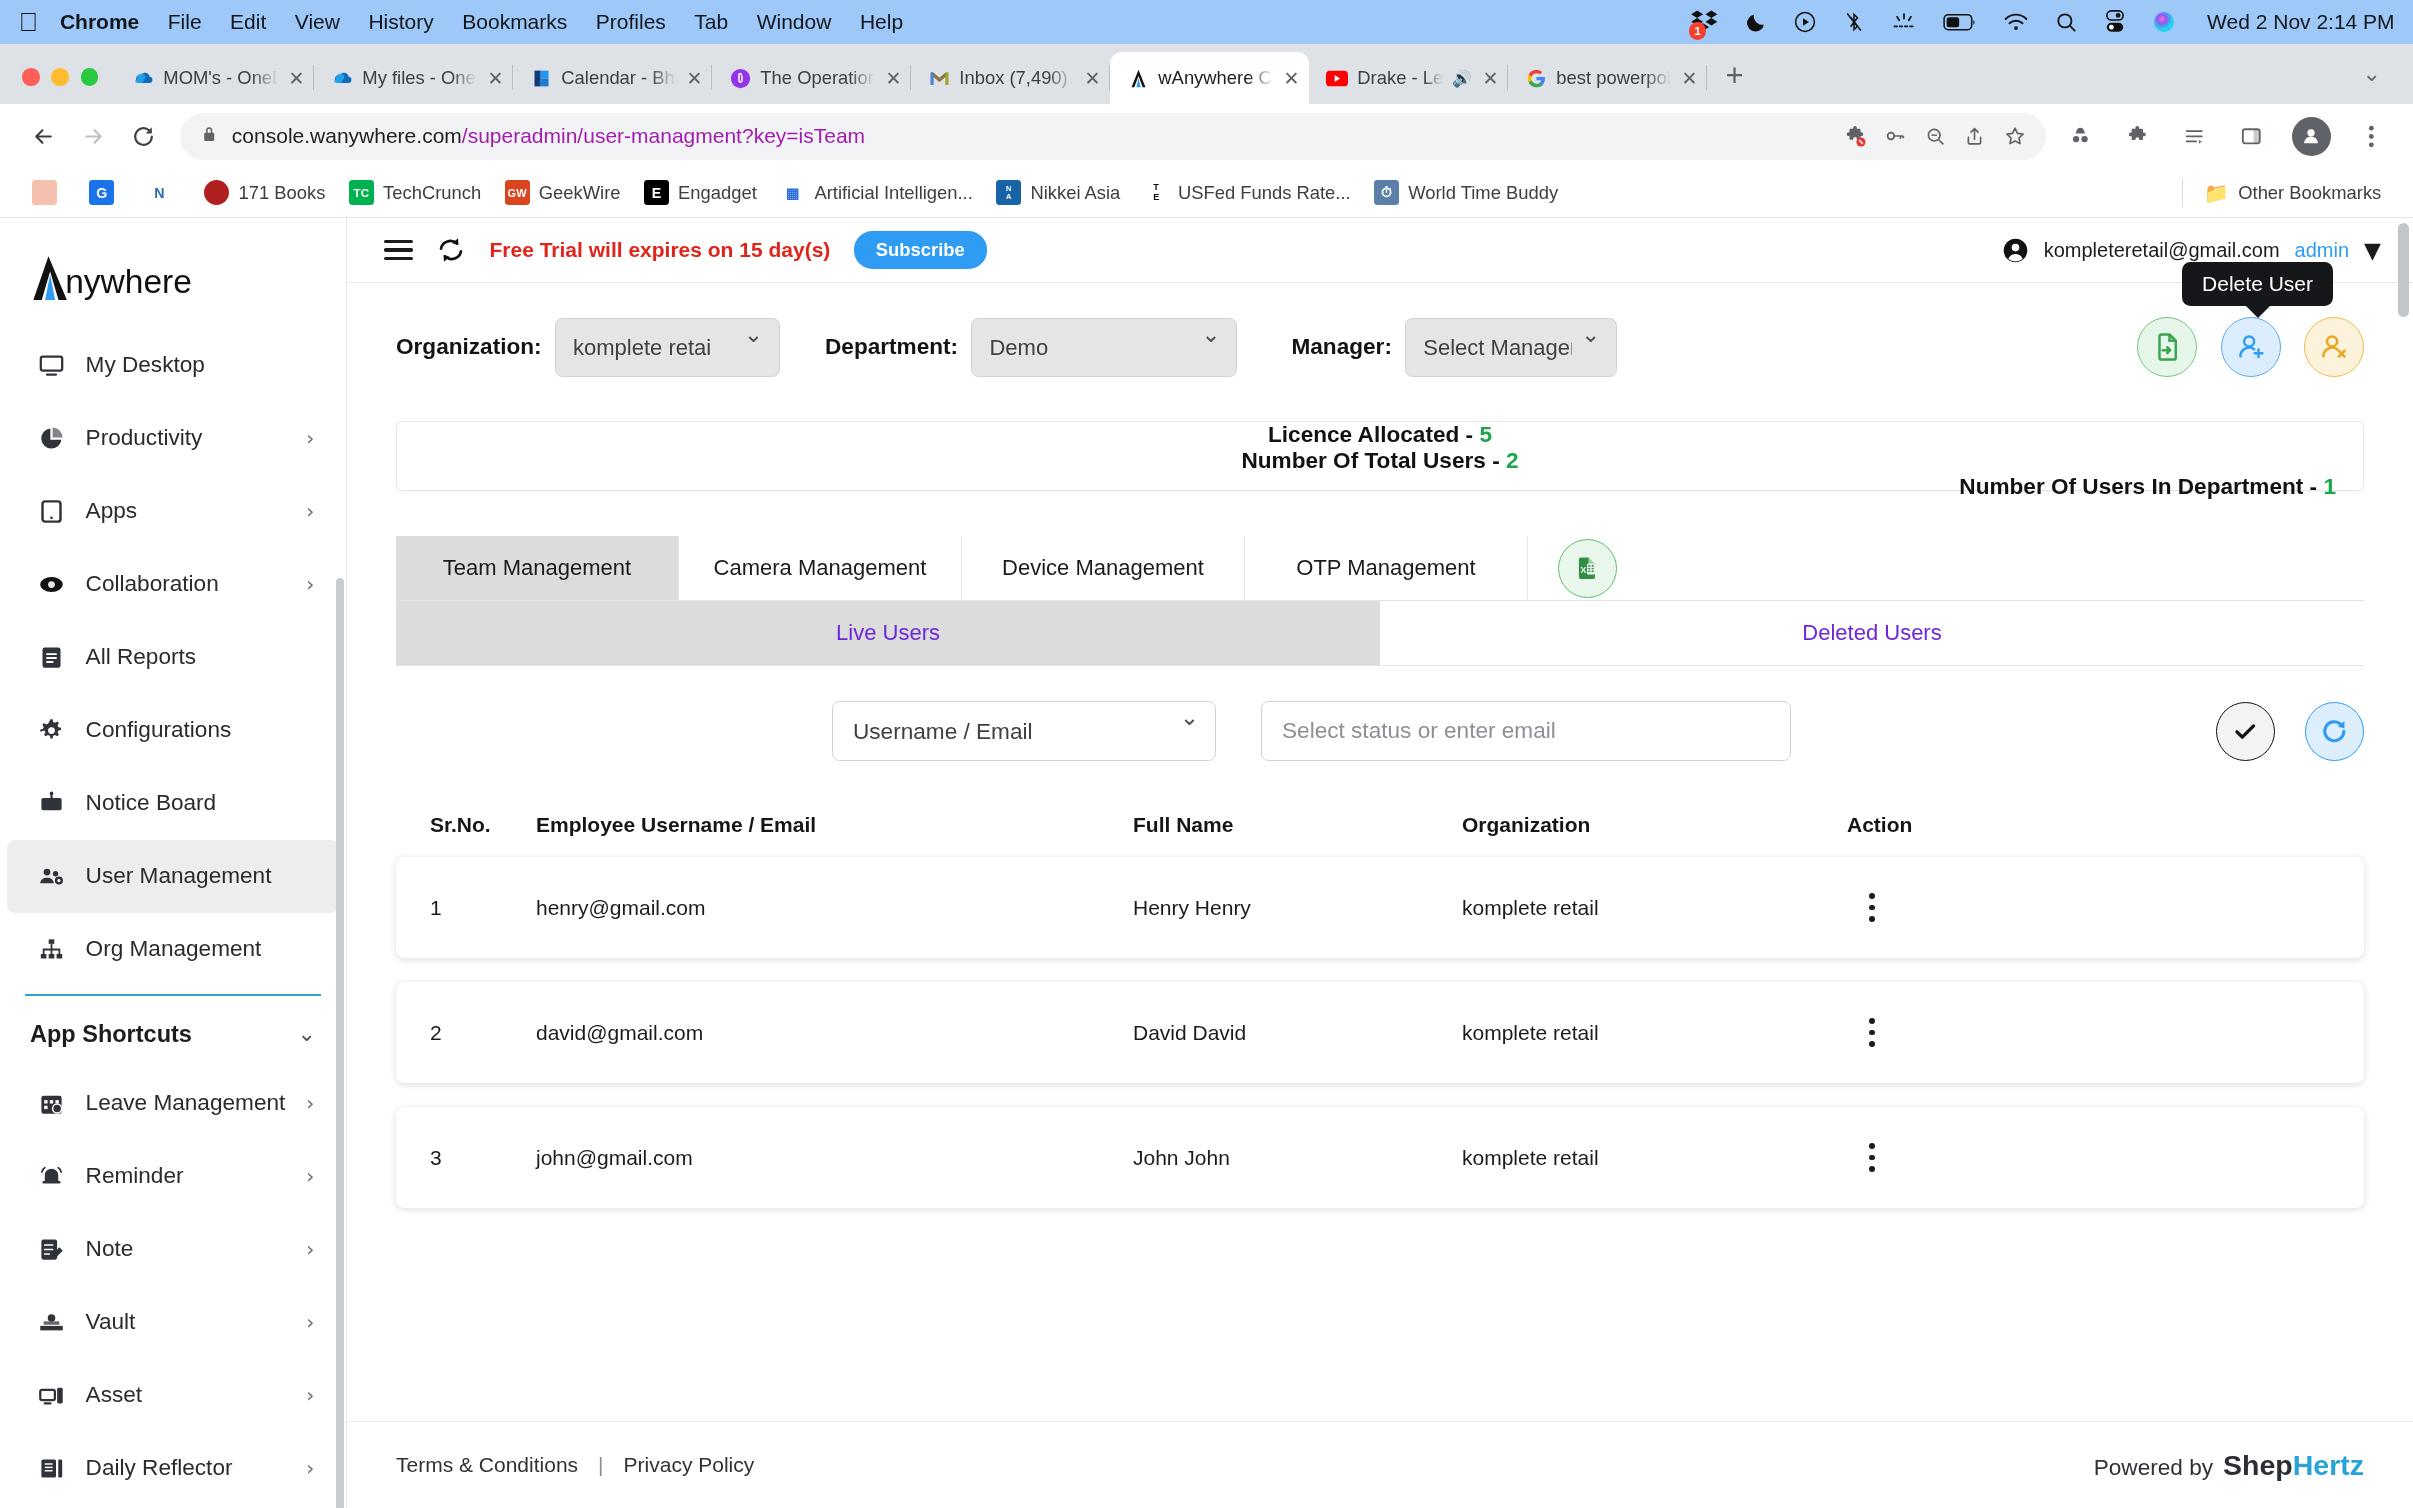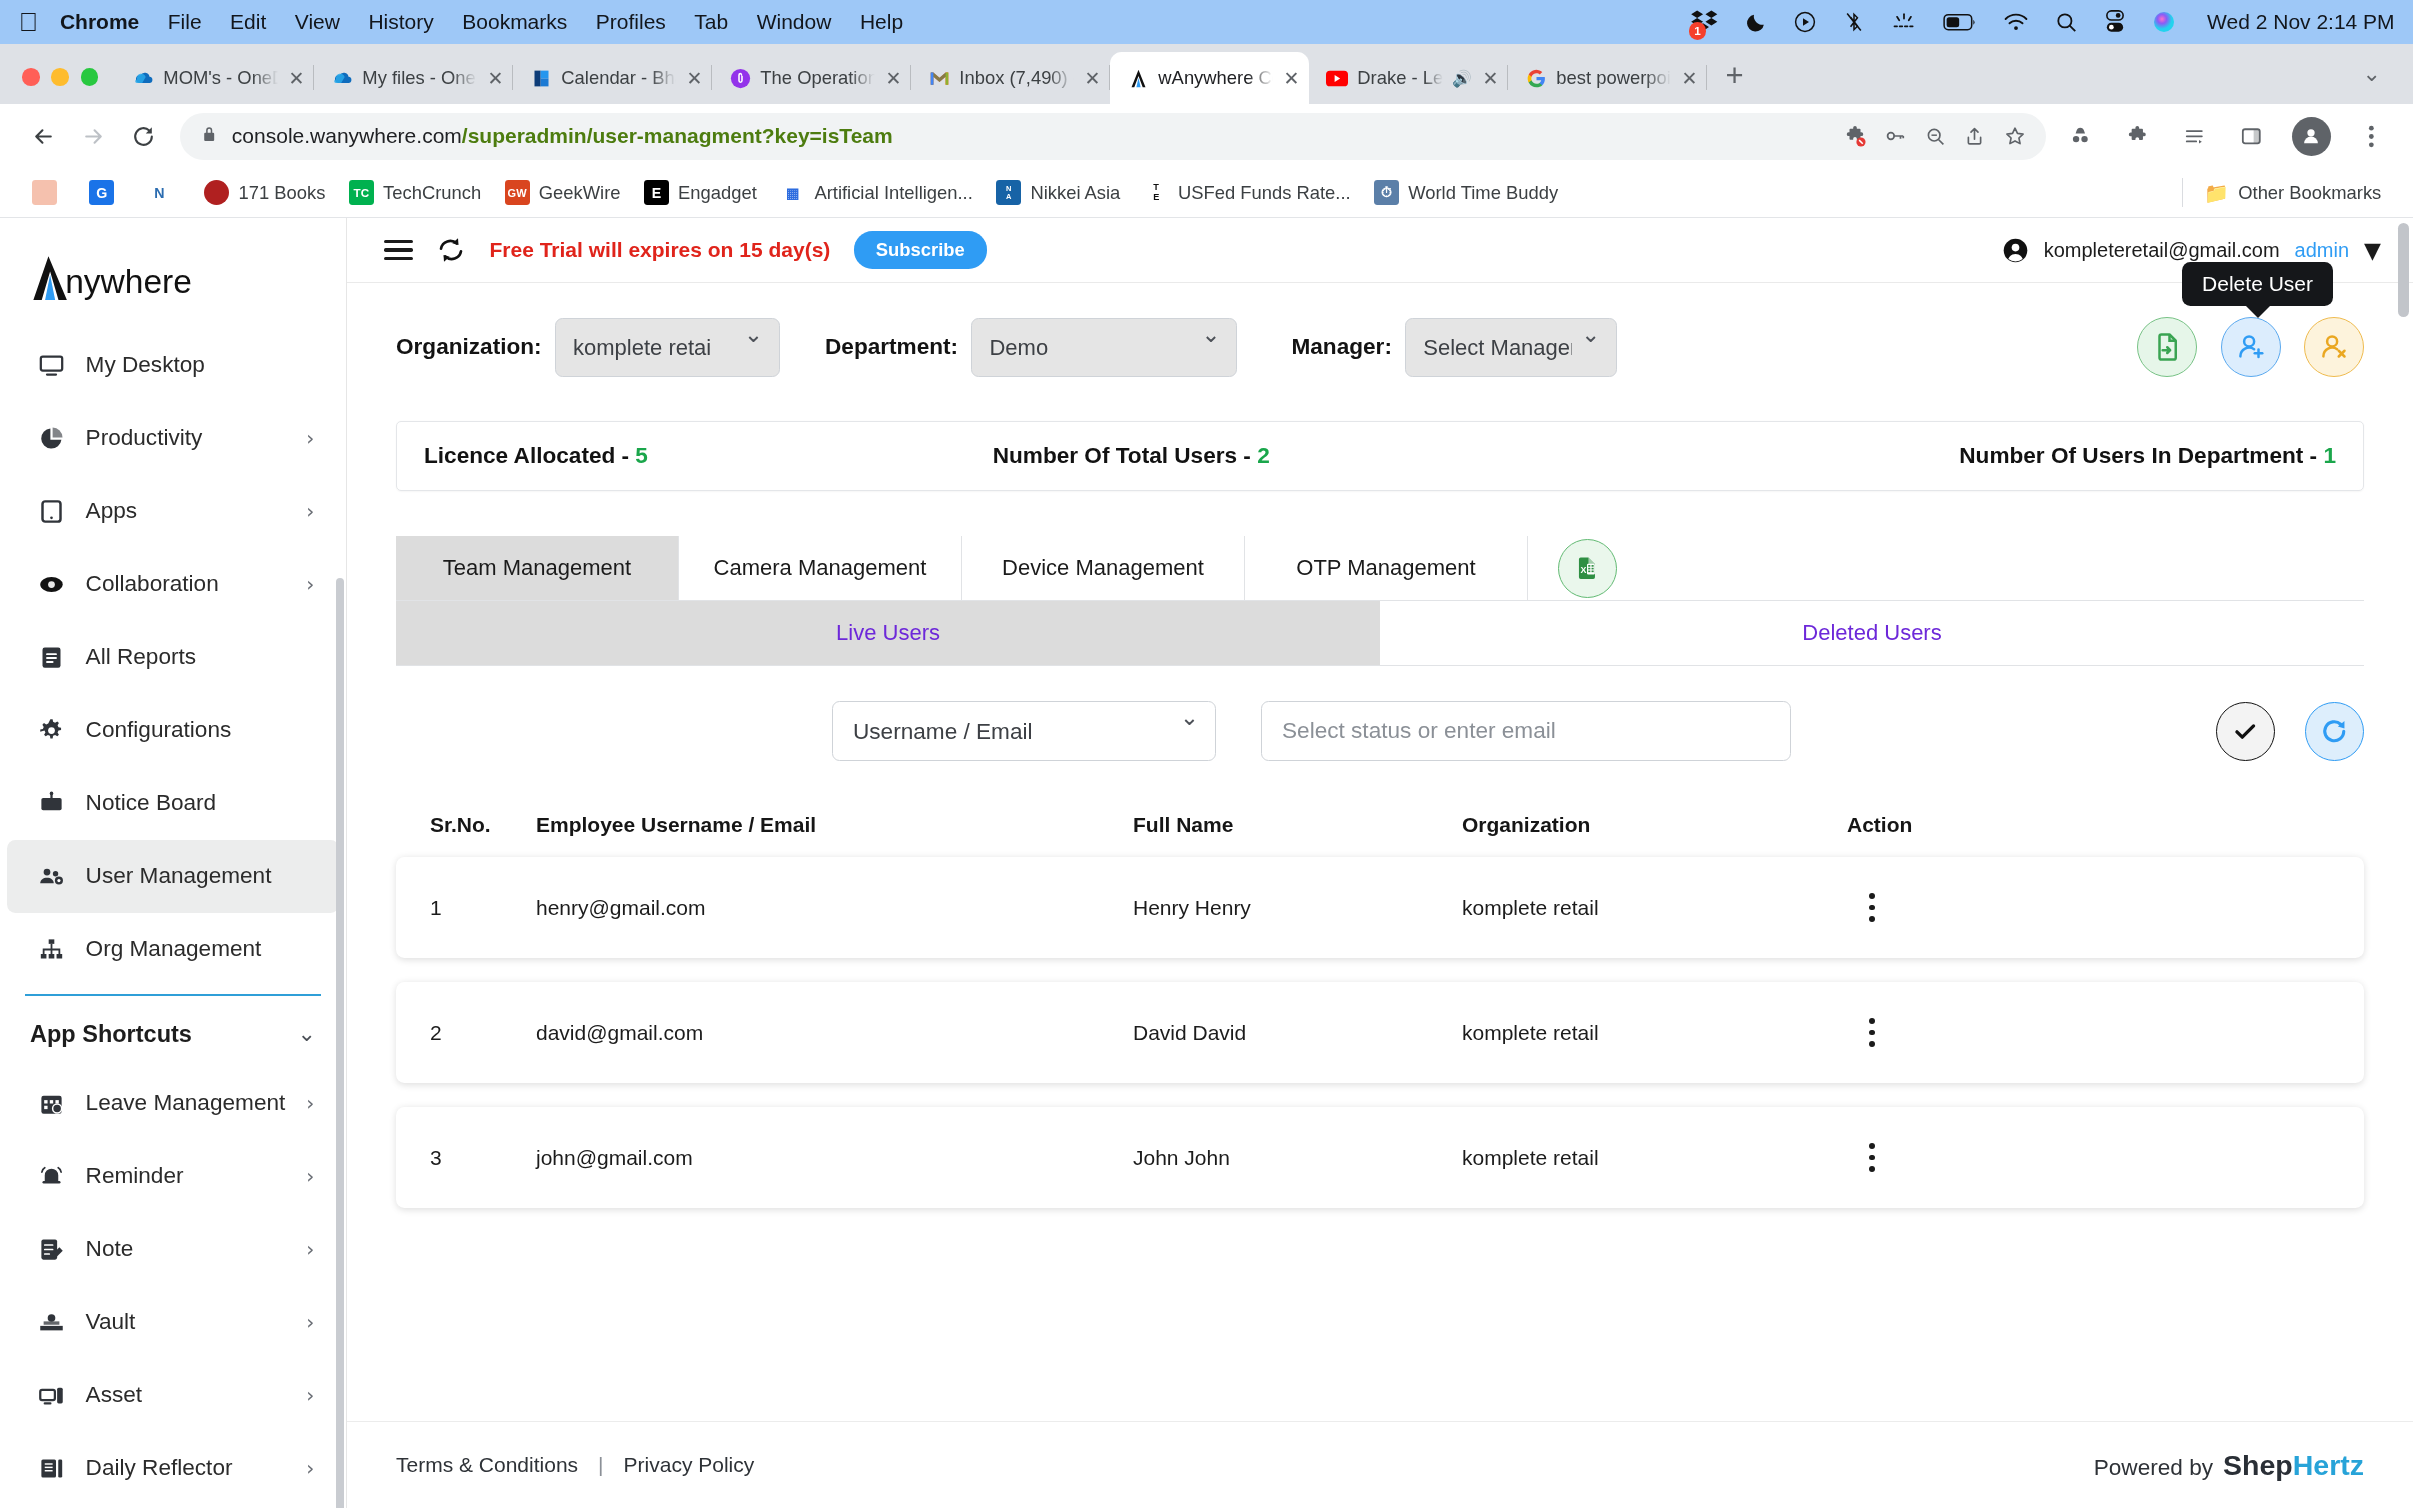--- a/index.html
+++ b/index.html
@@ -96,21 +96,21 @@
     font-size: 25px; color: #3c4043;
   }
   .navbtn.dim { color: #bdc1c6; }
   .omnibox {
     flex: 1; height: 47px; margin: 0 11.7px;
     background: #f1f3f4; border-radius: 23.5px;
     display: flex; align-items: center; gap: 13.4px;
     padding: 0 20px; min-width: 0;
   }
   .omni-url { font-size: 21px; color: #202124; white-space: nowrap; }
-  .omni-url .dim { color: #4d7c0f; font-weight: bold; }
+  .omni-url .dim { color: #a21caf; }
   .omni-right { display: flex; align-items: center; gap: 18.4px; margin-left: auto; }
   .omni-ic { font-size: 21px; color: #5f6368; display: flex; align-items: center; }
   .tb-right { display: flex; align-items: center; gap: 10px; }
   .tb-ic {
     width: 47px; height: 47px; border-radius: 50%;
     display: flex; align-items: center; justify-content: center;
     font-size: 22px; color: #5f6368;
   }
   .avatar-btn {
     width: 39px; height: 39px; border-radius: 50%;
@@ -240,20 +240,21 @@
   }
   .cbtn.green { background: #e6f6e9; border: 0.8px solid #77c285; }
   .cbtn.blue  { background: #dcedfd; border: 0.8px solid #5aa9ef; }
   .cbtn.amber { background: #fdf3dc; border: 0.8px solid #efbb4e; }
 
   .statsbar {
     border: 0.8px solid #e4e6e9; border-radius: 5px;
     height: 70px; display: flex; align-items: center;
     padding: 0 27px; margin-bottom: 45px;
     box-shadow: 0 0.8px 1.7px rgba(0,0,0,.04);
+    flex-direction: column;
   }
   .stat { font-size: 22.6px; font-weight: bold; color: #121212; white-space: nowrap; }
   .stat .num { color: #1aa64b; }
   .stat:nth-child(2) { margin: 0 auto; }
   .stat:nth-child(3) { margin-left: auto; }
 
   .tabsrow { display: flex; align-items: stretch; border-bottom: 0.8px solid #e1e3e6; }
   .mtab {
     min-width: 283px; height: 64px;
     display: flex; align-items: center; justify-content: center;

